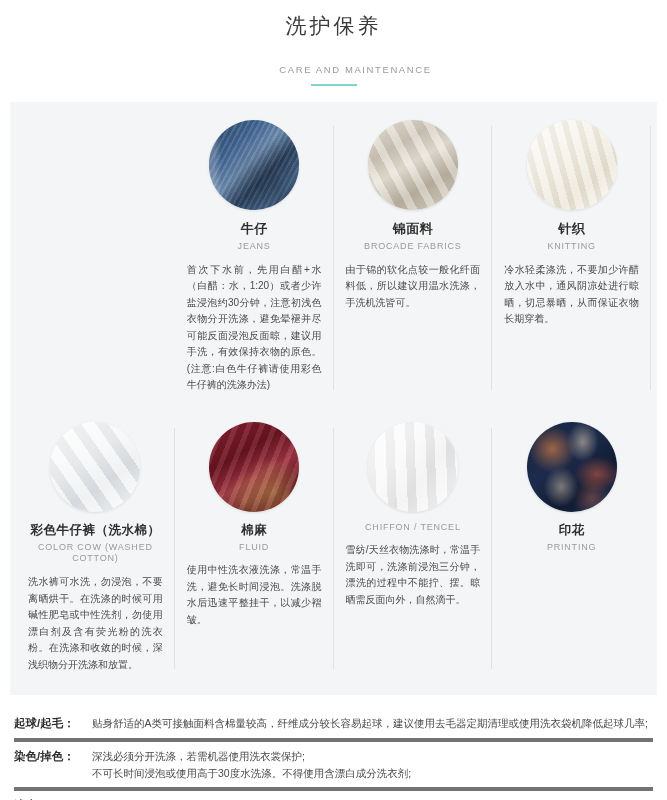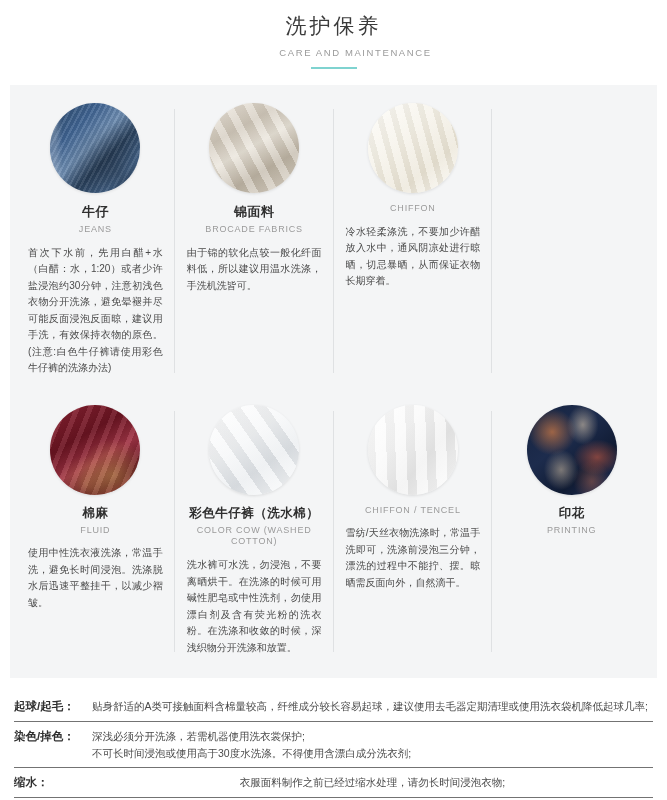--- a/index.html
+++ b/index.html
@@ -18,37 +18,37 @@
   .header .cn-title {
     font-size: 21px;
     letter-spacing: 3px;
     color: #3b3b3b;
     font-weight: 400;
   }
   .header .en-title {
     font-size: 9.5px;
     letter-spacing: 1.6px;
     color: #9a9a9a;
-    margin-top: 7px;
+    margin-top: 24px;
     padding-left: 44px;
   }
   .header .rule {
     width: 46px;
     height: 2px;
     background: #7fd3d0;
     margin: 9px auto 0;
   }
 
   
   .grid-wrap {
     margin: 16px 10px 0 10px;
     background: #f4f5f6;
     padding: 14px 6px 16px 6px;
   }
-  .row { display: flex; }
+  .row { display: flex; justify-content: flex-end; }
   .cell {
     width: 25%;
     padding: 4px 12px 6px 12px;
     position: relative;
   }
   .cell.divider::after {
     content: "";
     position: absolute;
     right: 0; top: 10px; bottom: 10px;
     width: 1px;
@@ -87,21 +87,21 @@
     color: #4a4a4a;
     text-align: justify;
   }
   .row2 .cell h3 { font-size: 12.5px; }
 
   
   .notes { margin: 14px 14px 0 14px; }
   .note {
     display: flex;
     align-items: flex-start;
-    border-bottom: 1px solid #737373;
+    border-bottom: 4px solid #737373;
     padding: 6px 0 6px 0;
     min-height: 26px;
   }
   .note:last-child { border-bottom: none; }
   .note .label {
     width: 78px;
     flex: 0 0 78px;
     font-size: 11.5px;
     font-weight: bold;
     color: #2f2f2f;
@@ -148,52 +148,53 @@
         <h3>锦面料</h3>
         <div class="en">BROCADE FABRICS</div>
         <p class="desc">由于锦的软化点较一般化纤面料低，所以建议用温水洗涤，手洗机洗皆可。</p>
       </div>
 
       <div class="cell divider">
         <div class="swatch">
           <div class="inner" style="background:linear-gradient(140deg,#fdfcf7 0%,#f3efe4 40%,#e8e2d2 70%,#fbf9f3 100%);"></div>
           <div class="inner" style="background:repeating-linear-gradient(75deg, rgba(0,0,0,0.04) 0 6px, rgba(255,255,255,0.35) 6px 14px);"></div>
         </div>
-        <div class="en">CHIFFON</div>
+        <h3>针织</h3>
+        <div class="en">KNITTING</div>
         <p class="desc">冷水轻柔涤洗，不要加少许醋放入水中，通风阴凉处进行晾晒，切忌暴晒，从而保证衣物长期穿着。</p>
       </div>
 
 
     </div>
 
     <div class="row row2" style="margin-top:18px;">
+
+      <div class="cell divider">
+        <div class="swatch">
+          <div class="inner" style="background:linear-gradient(145deg,#ffffff 0%,#f0f2f4 40%,#dfe3e7 65%,#fbfcfd 100%);"></div>
+          <div class="inner" style="background:repeating-linear-gradient(55deg, rgba(0,0,0,0.045) 0 10px, rgba(255,255,255,0.5) 10px 22px);"></div>
+        </div>
+        <h3>彩色牛仔裤（洗水棉）</h3>
+        <div class="en">COLOR COW (WASHED COTTON)</div>
+        <p class="desc">洗水裤可水洗，勿浸泡，不要离晒烘干。在洗涤的时候可用碱性肥皂或中性洗剂，勿使用漂白剂及含有荧光粉的洗衣粉。在洗涤和收敛的时候，深浅织物分开洗涤和放置。</p>
+      </div>
 
       <div class="cell divider">
         <div class="swatch">
           <div class="inner" style="background:linear-gradient(150deg,#8e2434 0%,#6d1422 35%,#a33647 58%,#5d0f1c 80%,#8a2130 100%);"></div>
           <div class="inner" style="background:radial-gradient(circle at 70% 78%, rgba(214,170,90,0.55), transparent 38%),radial-gradient(circle at 40% 88%, rgba(214,170,90,0.35), transparent 30%);"></div>
           <div class="inner" style="background:repeating-linear-gradient(112deg, rgba(255,255,255,0.08) 0 5px, rgba(0,0,0,0.10) 5px 12px);"></div>
         </div>
         <h3>棉麻</h3>
         <div class="en">FLUID</div>
         <p class="desc">使用中性洗衣液洗涤，常温手洗，避免长时间浸泡。洗涤脱水后迅速平整挂干，以减少褶皱。</p>
       </div>
 
       <div class="cell divider">
         <div class="swatch">
-          <div class="inner" style="background:linear-gradient(145deg,#ffffff 0%,#f0f2f4 40%,#dfe3e7 65%,#fbfcfd 100%);"></div>
-          <div class="inner" style="background:repeating-linear-gradient(55deg, rgba(0,0,0,0.045) 0 10px, rgba(255,255,255,0.5) 10px 22px);"></div>
-        </div>
-        <h3>彩色牛仔裤（洗水棉）</h3>
-        <div class="en">COLOR COW (WASHED COTTON)</div>
-        <p class="desc">洗水裤可水洗，勿浸泡，不要离晒烘干。在洗涤的时候可用碱性肥皂或中性洗剂，勿使用漂白剂及含有荧光粉的洗衣粉。在洗涤和收敛的时候，深浅织物分开洗涤和放置。</p>
-      </div>
-
-      <div class="cell divider">
-        <div class="swatch">
           <div class="inner" style="background:linear-gradient(130deg,#ffffff 0%,#f6f6f6 35%,#e7e7e7 62%,#fdfdfd 100%);"></div>
           <div class="inner" style="background:repeating-linear-gradient(88deg, rgba(0,0,0,0.035) 0 9px, rgba(255,255,255,0.55) 9px 20px);"></div>
         </div>
         <div class="en">CHIFFON / TENCEL</div>
         <p class="desc">雪纺/天丝衣物洗涤时，常温手洗即可，洗涤前浸泡三分钟，漂洗的过程中不能拧、摆。晾晒需反面向外，自然滴干。</p>
       </div>
 
       <div class="cell">
         <div class="swatch">
           <div class="inner" style="background:linear-gradient(140deg,#16233f 0%,#1d2c4d 40%,#101b33 70%,#22325a 100%);"></div>

